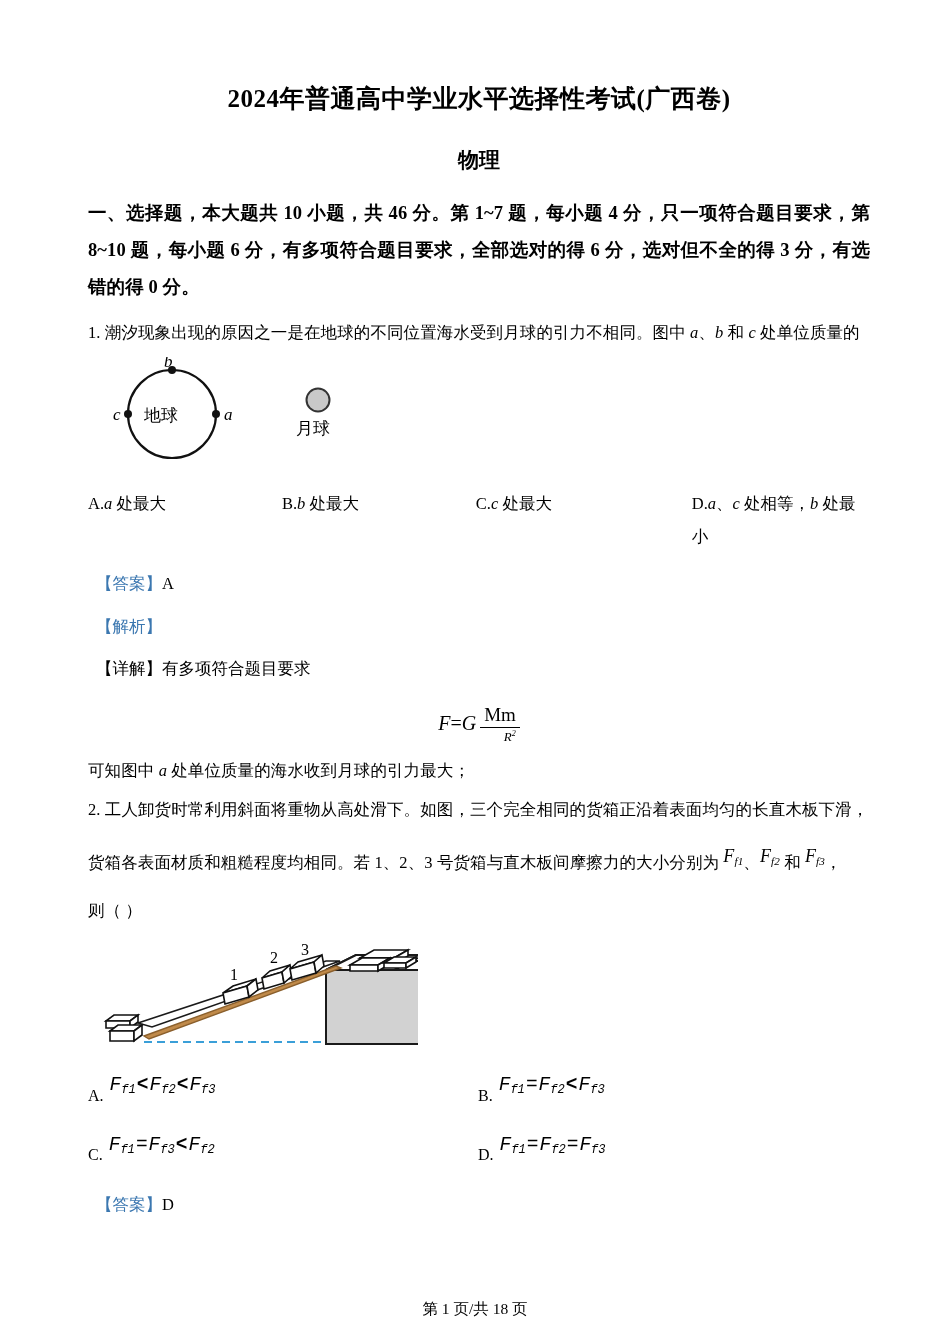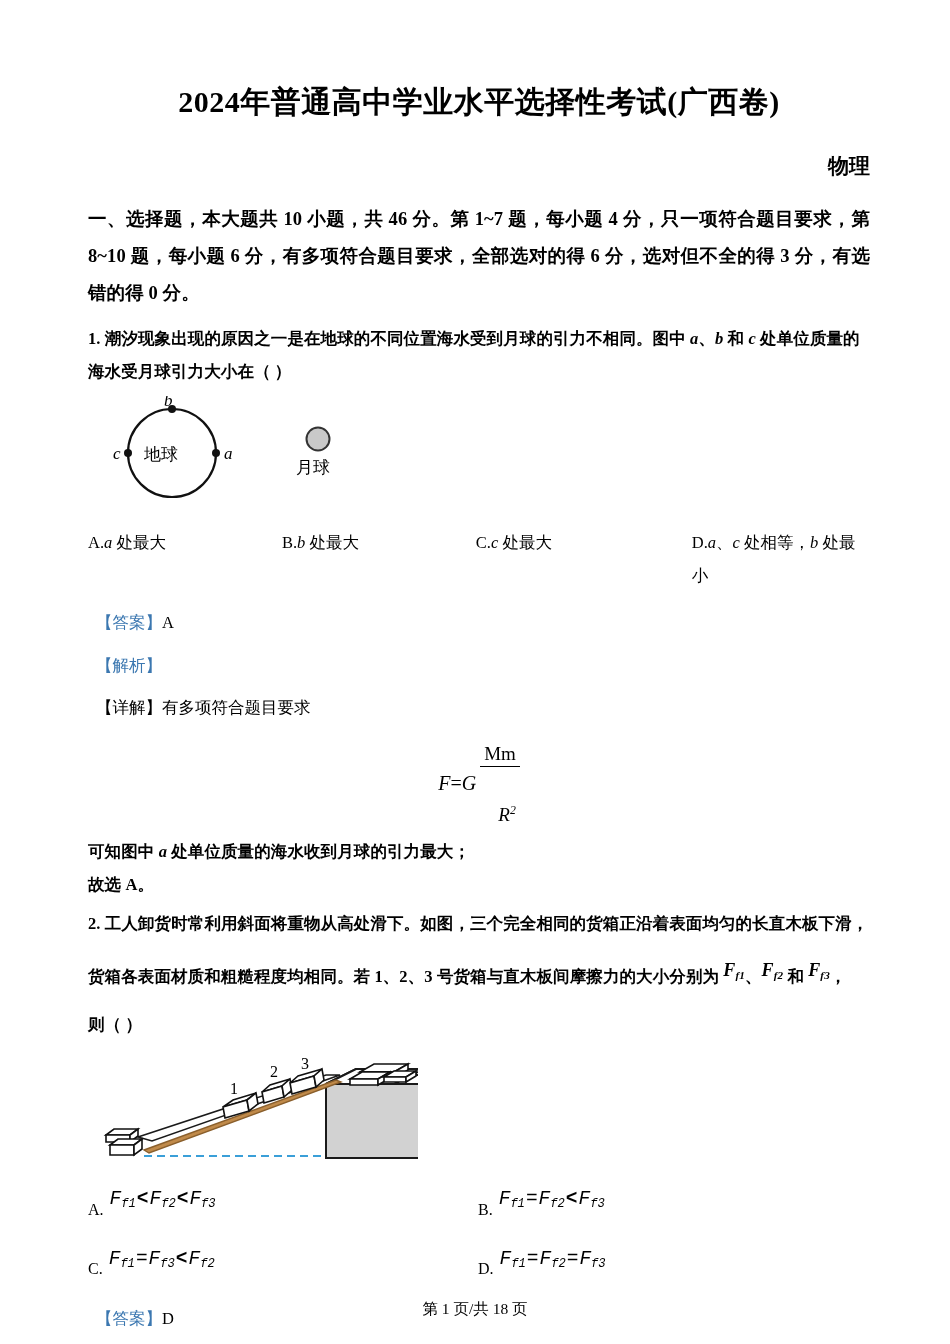--- a/index.html
+++ b/index.html
@@ -22,29 +22,29 @@
   .content {
     position: absolute;
     left: 88px;
     top: 0;
     width: 782px;
   }
 
   
   .doc-title {
     text-align: center;
-    font-size: 30px;
+    font-size: 25px;
     font-weight: bold;
     letter-spacing: 0.5px;
     margin: 0;
     padding-top: 84px;
     line-height: 1.2;
   }
   .subject-title {
-    text-align: right;
+    text-align: center;
     font-size: 21px;
     font-weight: bold;
     margin: 0;
     padding-top: 34px;
     line-height: 1.2;
   }
 
   
   .instructions {
     font-size: 18.5px;
@@ -56,21 +56,20 @@
     letter-spacing: 0.1px;
   }
 
   
   .qtext {
     font-size: 16.5px;
     line-height: 2.0;
     margin: 0;
     text-align: justify;
     letter-spacing: 0.1px;
-    font-weight: bold;
   }
   .spacer-6 { height: 6px; }
   .spacer-10 { height: 10px; }
   .spacer-14 { height: 14px; }
   .spacer-18 { height: 18px; }
 
   i.it { font-style: italic; }
 
   
   .opt-row-1 {
@@ -115,23 +114,22 @@
   }
   .frac .num {
     display: block;
     padding: 0 4px 1px 4px;
     border-bottom: 1.3px solid #000;
     font-size: 19px;
   }
   .frac .den {
     display: block;
     padding: 1px 4px 0 4px;
-    font-size: 19px;
+    font-size: 13px;
     font-style: italic;
-    margin-top: 36px;
   }
   sup.ex { font-size: 0.62em; vertical-align: super; font-style: italic; }
 
   
   .fsym {
     font-family: "Liberation Serif", "DejaVu Serif", serif;
     font-style: italic;
     font-size: 17px;
     white-space: nowrap;
   }
@@ -201,21 +199,20 @@
 
     <div class="subject-title">物理</div>
 
     <div class="instructions">一、选择题，本大题共 10 小题，共 46 分。第 1~7 题，每小题 4 分，只一项符合题目要求，第 8~10 题，每小题 6 分，有多项符合题目要求，全部选对的得 6 分，选对但不全的得 3 分，有选错的得 0 分。</div>
 
     <div class="spacer-10"></div>
 
     <div class="qtext">
       <span>1. 潮汐现象出现的原因之一是在地球的不同位置海水受到月球的引力不相同。图中 </span><i class="it">a</i><span>、</span><i class="it">b</i><span> 和 </span><i class="it">c</i><span> 处单位质量的</span>
     </div>
-    <div class="qtext">海水受月球引力大小在（      ）</div>
 
     <div class="fig1">
       <svg width="300" height="112" viewBox="0 0 300 112">
 
         <circle cx="76" cy="57" r="44" fill="none" stroke="#111" stroke-width="2.2"></circle>
 
         <circle cx="120" cy="57" r="4" fill="#111"></circle>
 
         <circle cx="76" cy="13" r="4" fill="#111"></circle>
 
@@ -252,21 +249,20 @@
       <span>【详解】</span><span>有多项符合题目要求</span>
     </div>
 
     <div class="formula-wrap">
       <span class="formula"><span class="v">F</span><span>=</span><span class="v">G</span><span class="frac"><span class="num">Mm</span><span class="den"><span>R</span><sup class="ex">2</sup></span></span></span>
     </div>
 
     <div class="qtext">
       <span>可知图中 </span><i class="it">a</i><span> 处单位质量的海水收到月球的引力最大；</span>
     </div>
-    <div class="qtext">故选 A。</div>
 
     <div class="spacer-6"></div>
 
     <div class="qtext">2. 工人卸货时常利用斜面将重物从高处滑下。如图，三个完全相同的货箱正沿着表面均匀的长直木板下滑，</div>
 
     <div class="spacer-18"></div>
 
     <div class="qtext">
       <span>货箱各表面材质和粗糙程度均相同。若 1、2、3 号货箱与直木板间摩擦力的大小分别为 </span><span class="fsym raised"><span>F</span><sub>f1</sub></span><span>、</span><span class="fsym raised"><span>F</span><sub>f2</sub></span><span> 和 </span><span class="fsym raised"><span>F</span><sub>f3</sub></span><span>，</span>
     </div>

